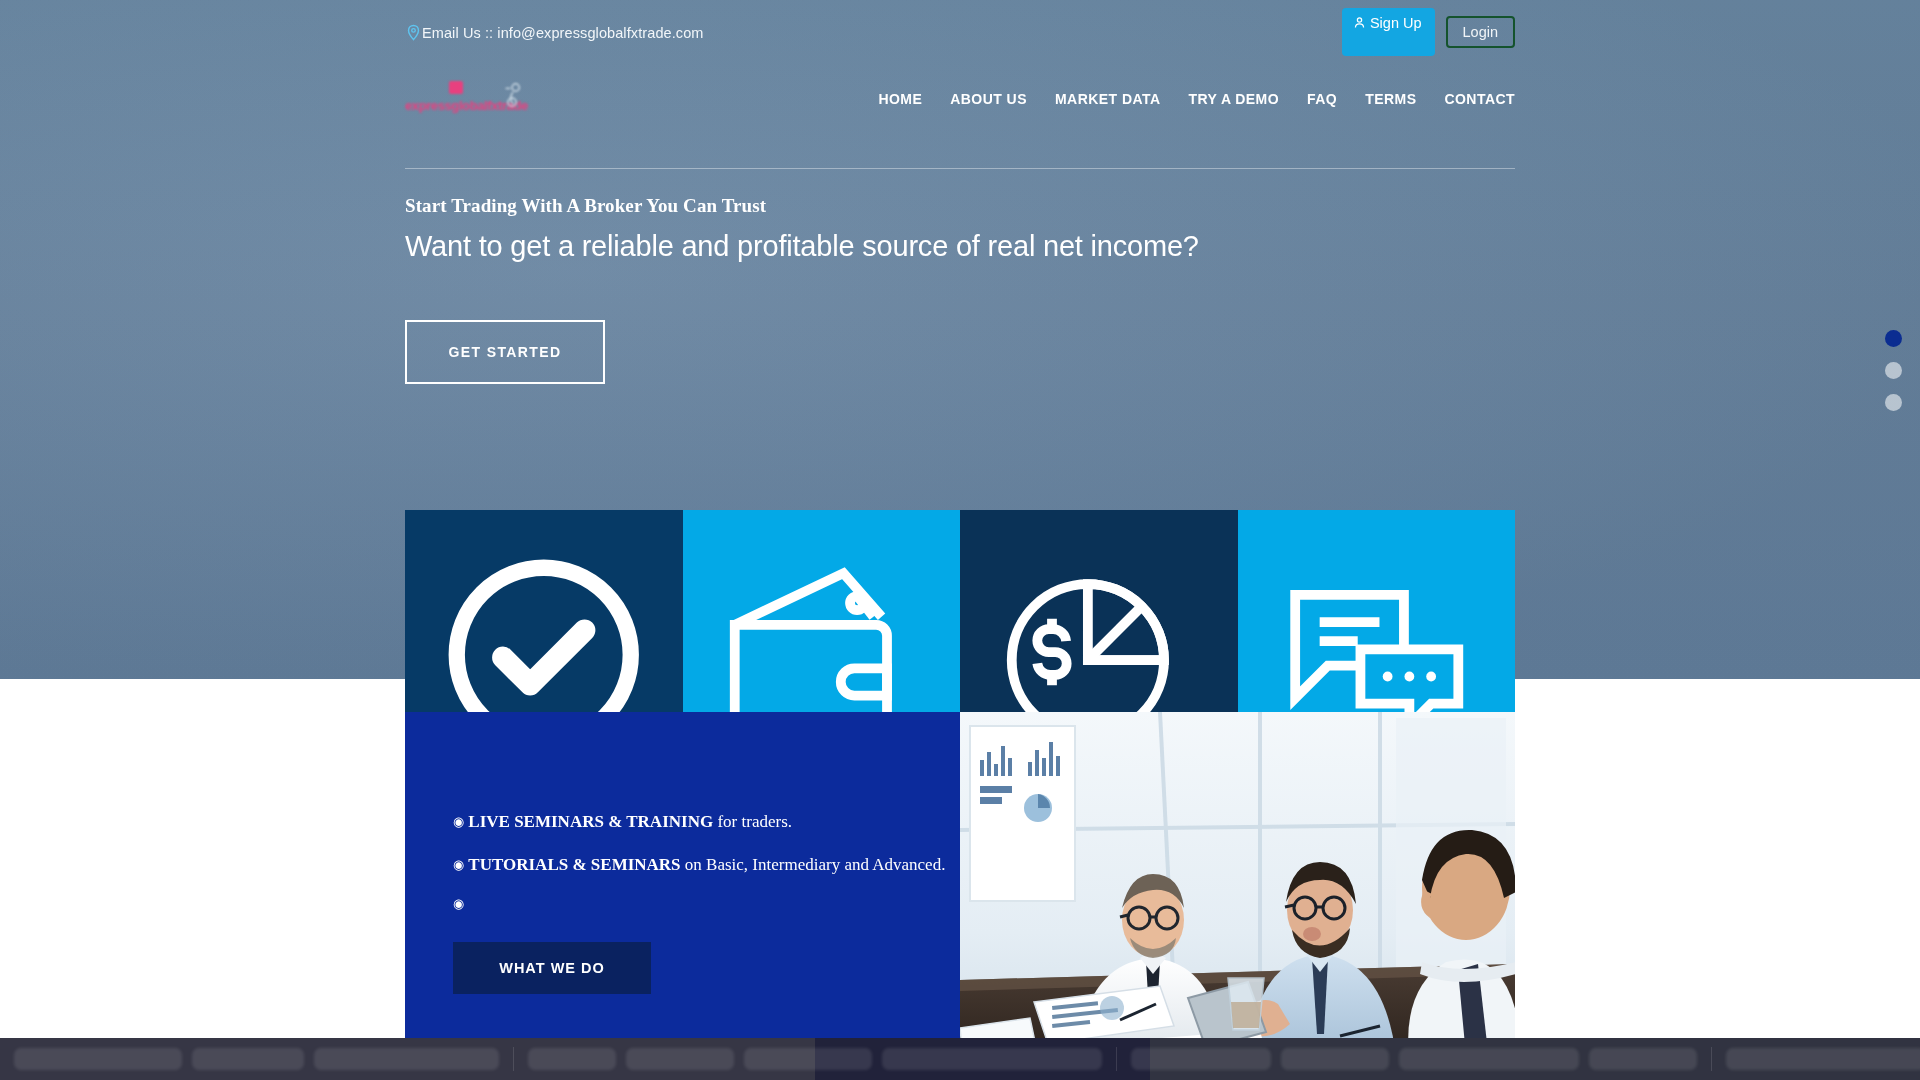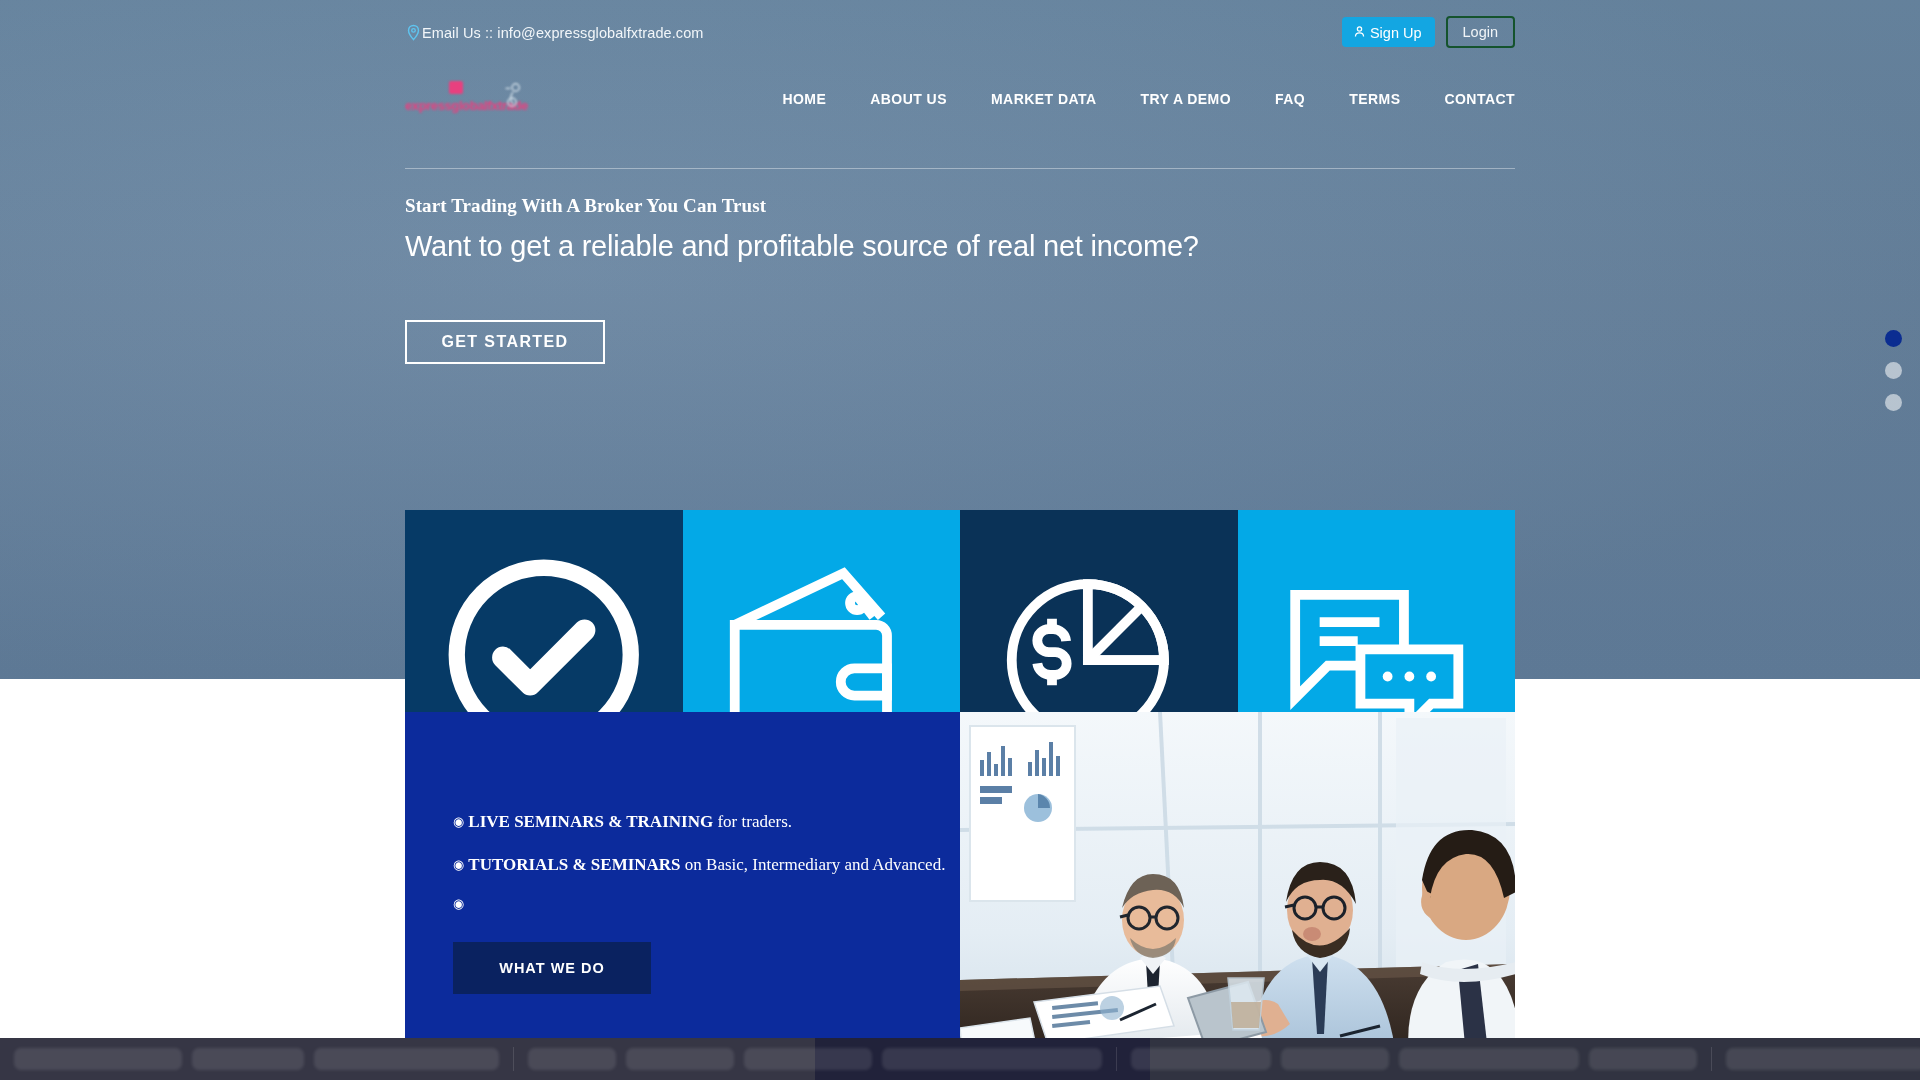--- a/index.html
+++ b/index.html
@@ -29,21 +29,21 @@
     display:flex; align-items:center; justify-content:space-between;
   }
   .email-wrap { display:flex; align-items:flex-end; }
   .email-icon { width:17px; height:17px; display:block; }
   .email-text { color:#f2f6f9; font-size:14.5px; letter-spacing:.1px; }
 
   .auth-wrap { display:flex; align-items:center; gap:11px; }
   .btn-signup {
     display:flex; align-items:center; gap:3px;
     background:#13a6e2; color:#fff; border:none;
-    border-radius:4px; padding:7px 13px 5px 10px;
+    border-radius:4px; padding:7px 13px 24px 10px;
     font-size:14.5px; cursor:pointer; line-height:1;
   }
   .btn-signup svg { width:15px; height:15px; }
   .btn-login {
     background:transparent; color:#f0f4f7;
     border:2px solid #14532d; border-radius:4px;
     padding:7px 15px; font-size:14.5px; cursor:pointer; line-height:1;
   }
 
   
@@ -58,21 +58,21 @@
     color:#e8407f; white-space:nowrap;
   }
   .logo-badge {
     position:absolute; left:44px; top:0px; width:14px; height:13px;
     background:#e8407f; border-radius:2px;
   }
   .logo-mark {
     position:absolute; right:2px; top:1px; width:22px; height:26px;
     opacity:.85;
   }
-  .navmenu { display:flex; align-items:center; gap:16px; }
+  .navmenu { display:flex; align-items:center; gap:0; }
   .navmenu a {
     color:#ffffff; text-decoration:none; font-size:14px; font-weight:700;
     letter-spacing:.45px; padding:0 14px; white-space:nowrap;
   }
   .navmenu a:last-child { padding-right:0; }
 
   .hr-line {
     position:absolute; left:0; top:168px; width:1110px; height:1px;
     background:rgba(255,255,255,.38);
   }
@@ -83,23 +83,23 @@
     font-family:"Liberation Serif", serif;
     font-size:19px; font-weight:700; color:#ffffff; letter-spacing:.1px;
   }
   .hero-title {
     position:absolute; left:0; top:228px; width:1060px;
     font-size:29px; font-weight:400; color:#ffffff;
     letter-spacing:-.2px; line-height:1.25;
   }
   .btn-getstarted {
     position:absolute; left:0; top:320px;
-    width:200px; height:44px;
+    width:200px; height:64px;
     border:2px solid #ffffff; background:transparent; color:#ffffff;
-    font-size:16px; font-weight:700; letter-spacing:1.4px;
+    font-size:14px; font-weight:700; letter-spacing:1.4px;
     cursor:pointer; font-family:"Liberation Sans", sans-serif;
   }
 
   
   .dots {
     position:absolute; right:18px; top:330px;
     display:flex; flex-direction:column; gap:15px; align-items:center;
   }
   .dot { width:17px; height:17px; border-radius:50%; background:rgba(255,255,255,.55); cursor:pointer; }
   .dot.active { background:#0b2d91; }

